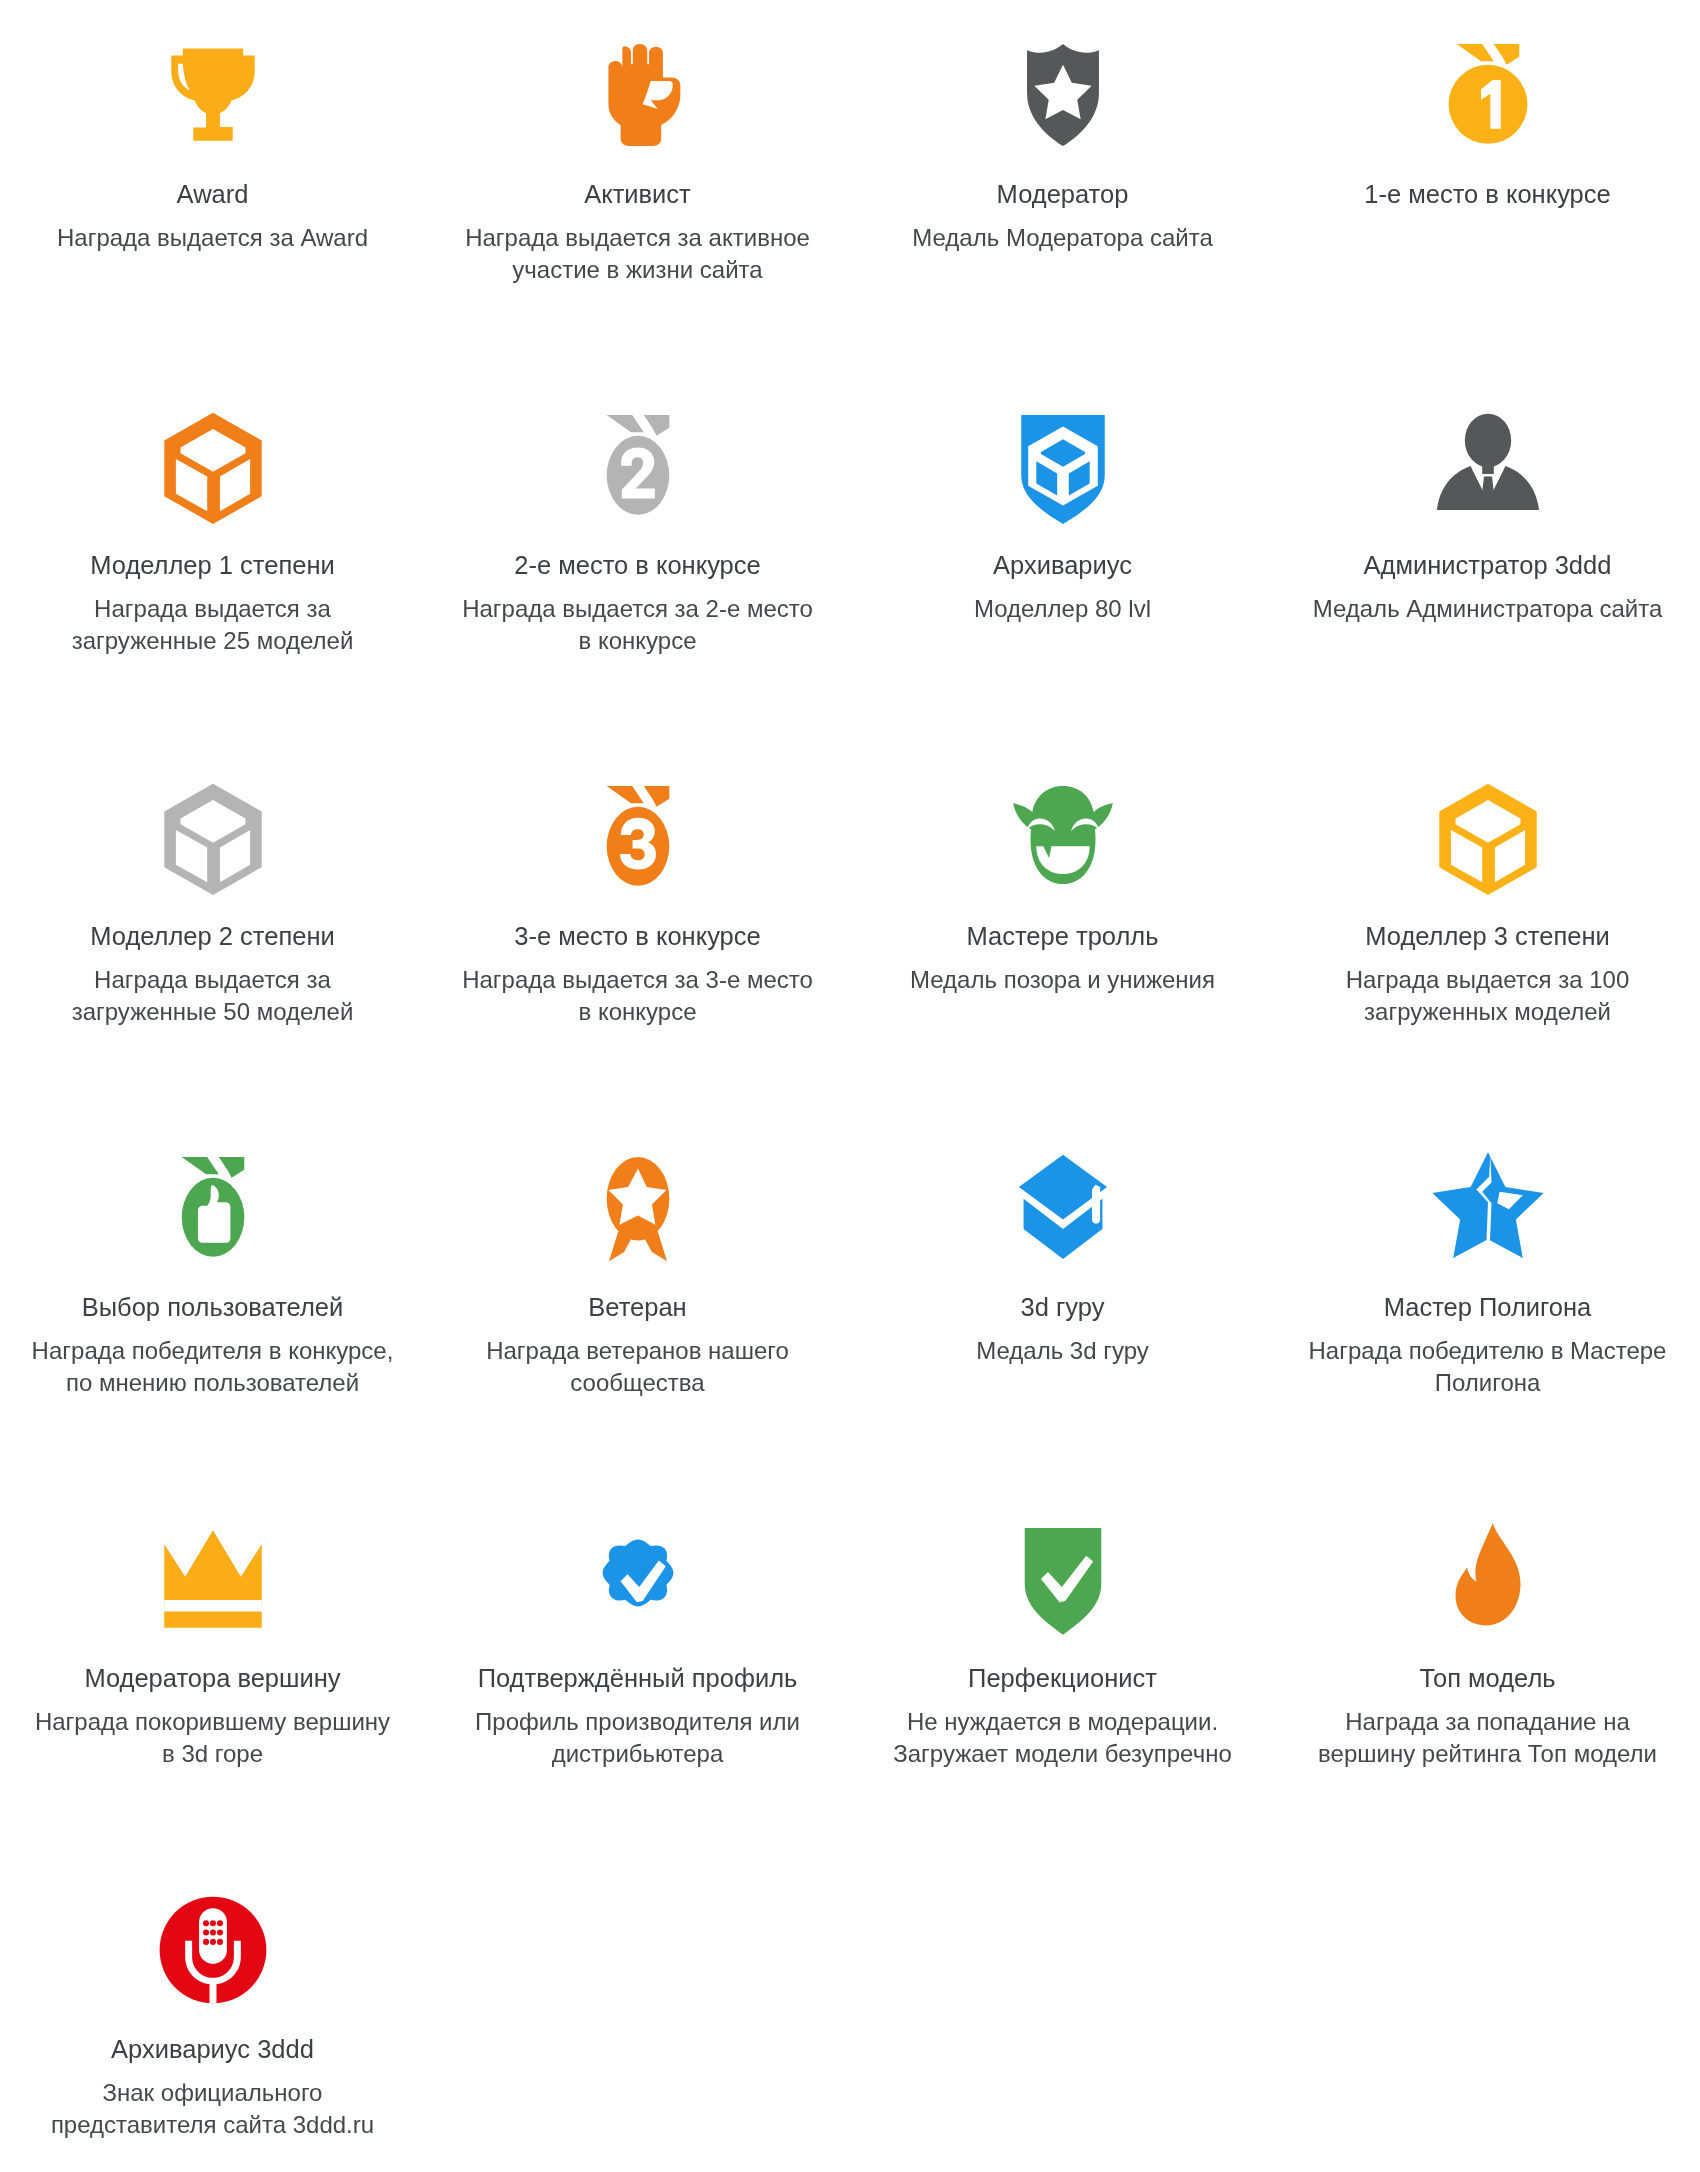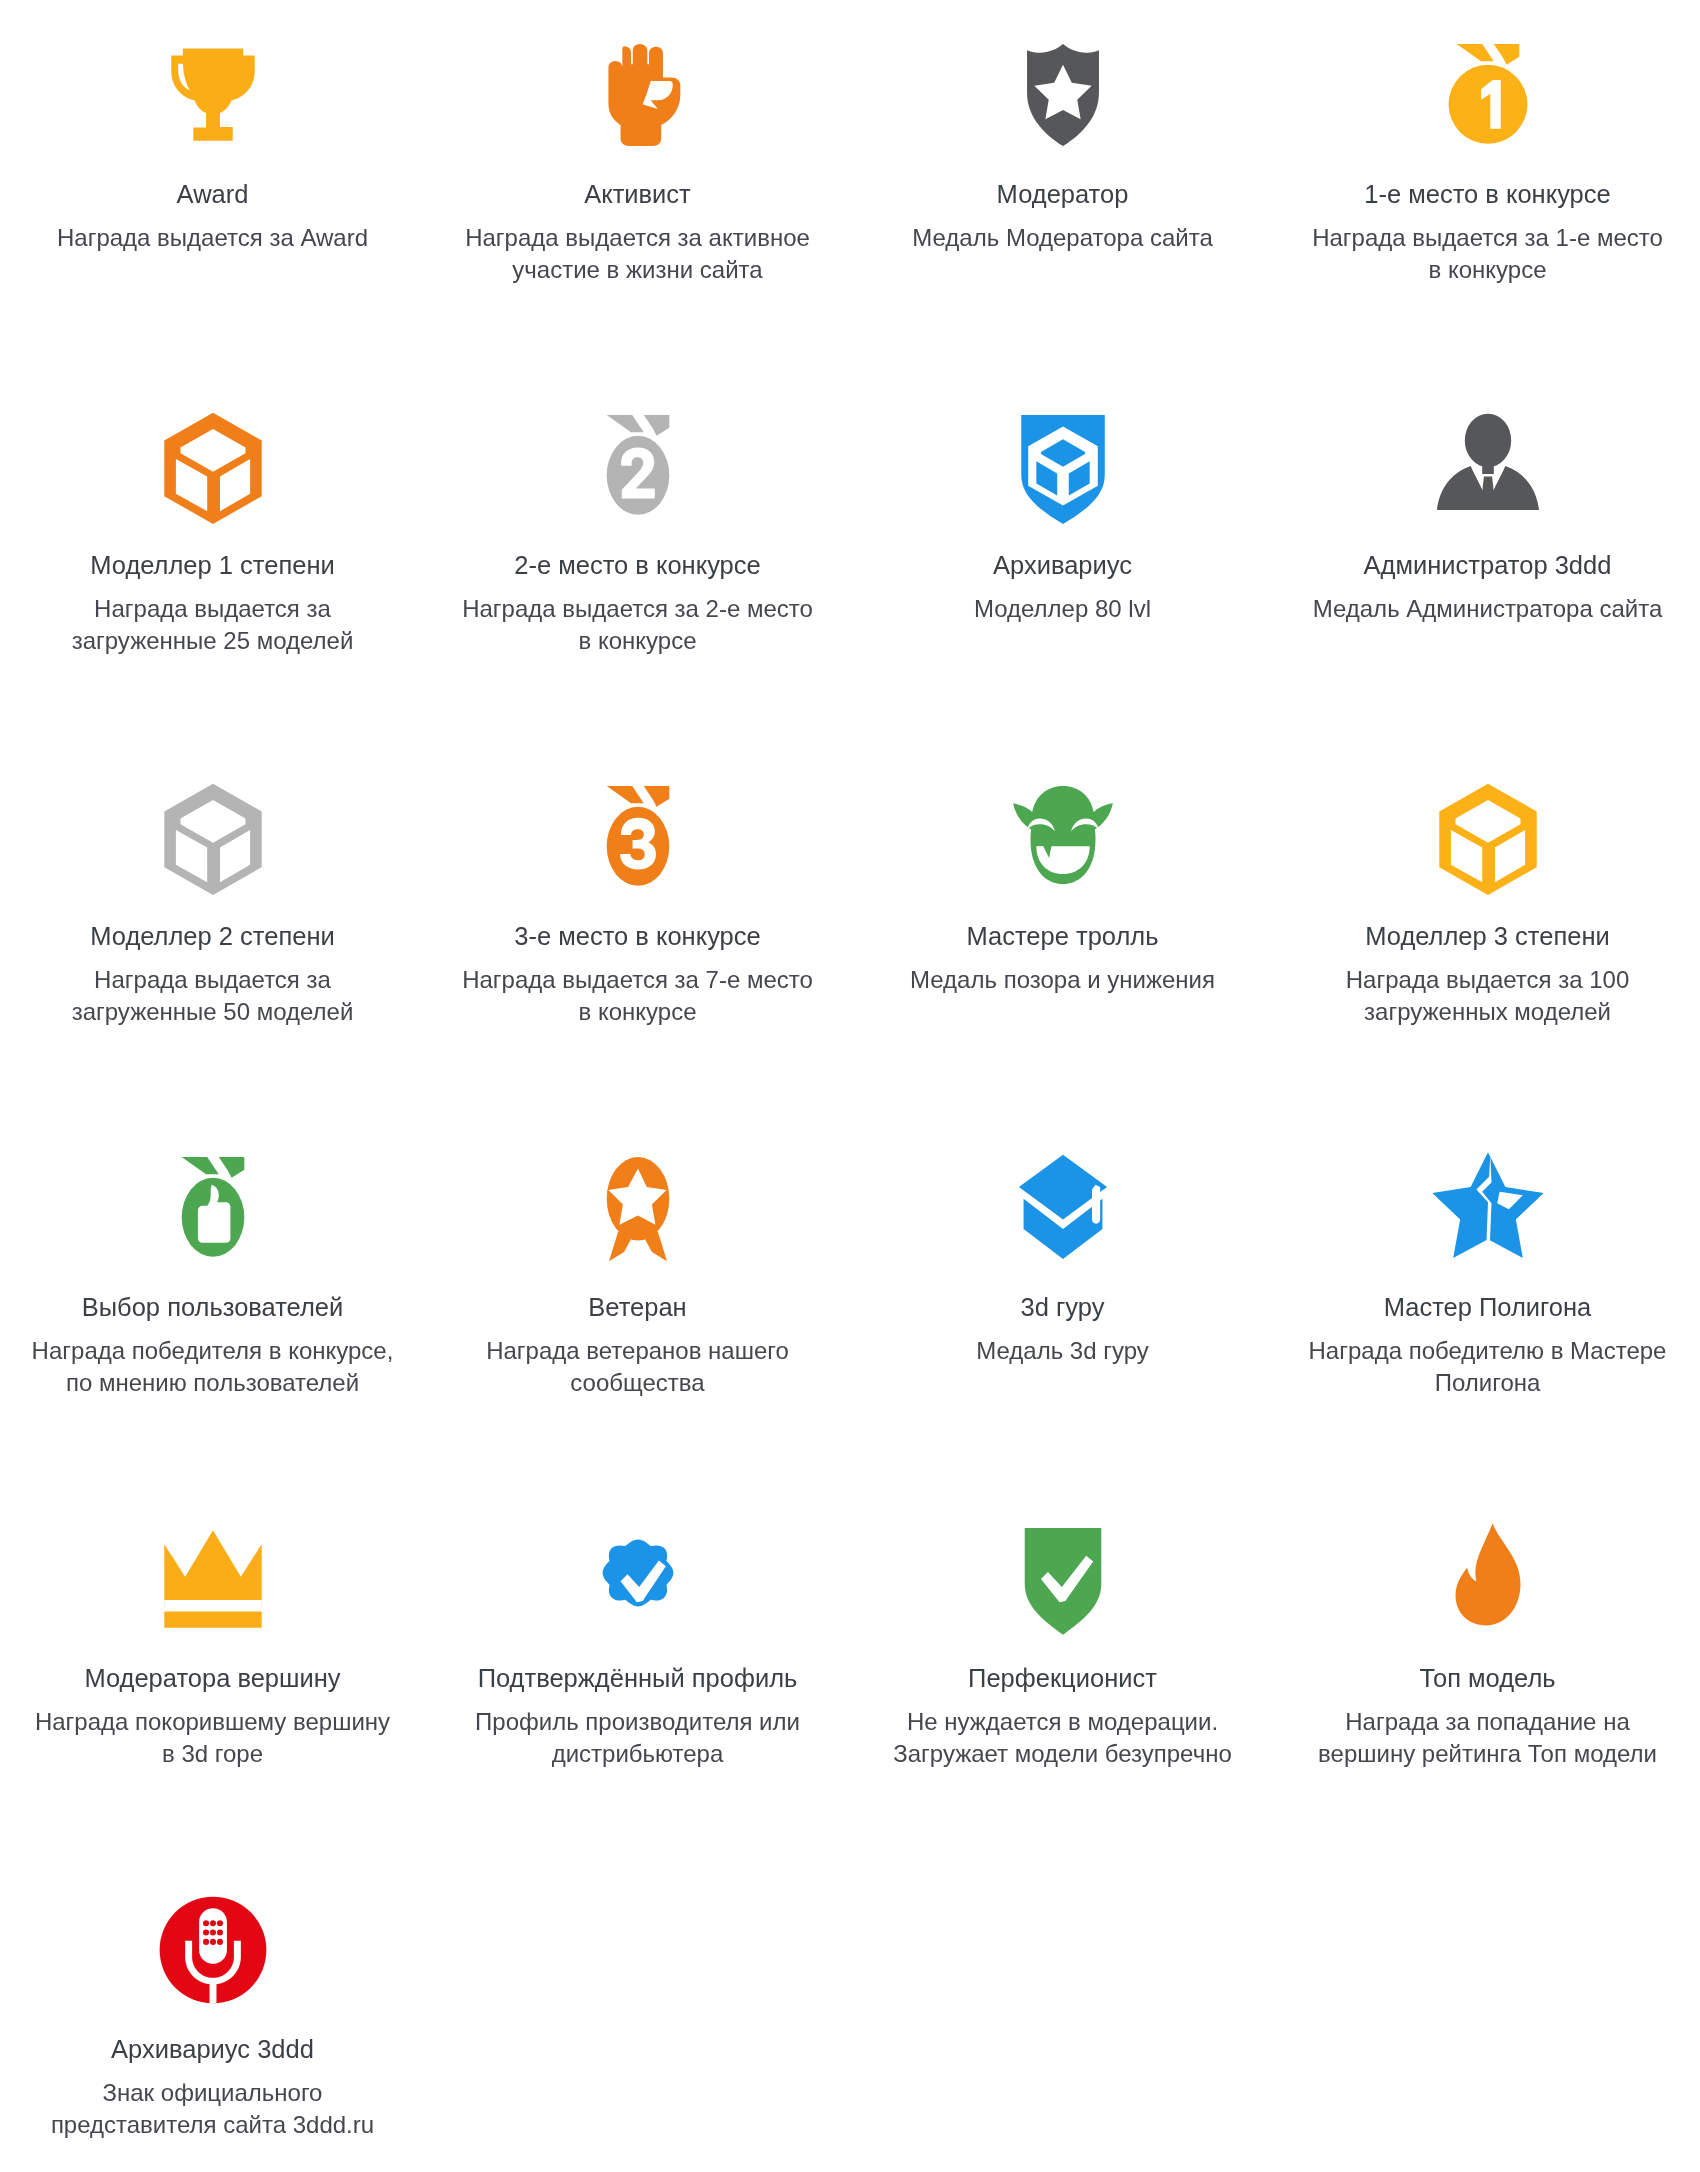--- a/index.html
+++ b/index.html
@@ -85,21 +85,20 @@
     </div>
     <div class="badge">
       <div class="icon-wrap">
         <svg width="116" height="116" viewBox="0 0 100 100" xmlns="http://www.w3.org/2000/svg">
           <path fill="#FCB116" d="M23 6h22l10 15-11 0zM77 6H55l8 12 3 6 11-7z"></path>
           <circle cx="50" cy="58" r="34" fill="#FCB116"></circle>
           <path fill="#ffffff" d="M54 37h7v42h-9V49l-8 5v-9l10-8z"></path>
         </svg>
       </div>
       <div class="title">1-е место в конкурсе</div>
-      <div class="desc">Награда выдается за 1-е место в конкурсе</div>
     </div>
     <div class="badge">
       <div class="icon-wrap">
         <svg width="116" height="116" viewBox="0 0 100 100" xmlns="http://www.w3.org/2000/svg">
           <path fill="#F07F1A" d="M50 4L92 28v48L50 100 8 76V28zM50 18L22 34v5l28 16 28-16v-5zM18 44v30l27 15V59zM82 44L56 59v30l26-15z"></path>
         </svg>
       </div>
       <div class="title">Моделлер 1 степени</div>
       <div class="desc">Награда выдается за загруженные 25 моделей</div>
     </div>
@@ -147,21 +146,21 @@
     </div>
     <div class="badge">
       <div class="icon-wrap">
         <svg width="116" height="116" viewBox="0 0 100 100" xmlns="http://www.w3.org/2000/svg">
           <path fill="#F07F1A" d="M23 6h22l10 15-11 0zM77 6H55l8 12 3 6 11-7z"></path>
           <ellipse cx="50" cy="58" rx="27" ry="34" fill="#F07F1A"></ellipse>
           <path fill="#ffffff" d="M50 33.5c9.2 0 14.5 5 14.5 11.8 0 4.2-2.3 7.5-5.8 9.3 4.2 1.7 6.8 5.3 6.8 10.2 0 7.8-6 13.2-15.5 13.2 -9.2 0-15.3-5-15.5-13.3h9c.2 3.5 2.7 5.3 6.3 5.3 3.7 0 6-1.8 6-5 0-3.3-2.3-5-6.5-5h-4v-7.5h3.8c3.8 0 5.9-1.7 5.9-4.7 0-2.8-2-4.5-5.3-4.5 -3.3 0-5.5 1.8-5.7 5h-8.8C35.5 38.8 41.2 33.5 50 33.5z"></path>
         </svg>
       </div>
       <div class="title">3-е место в конкурсе</div>
-      <div class="desc">Награда выдается за 7-е место в конкурсе</div>
+      <div class="desc">Награда выдается за 3-е место в конкурсе</div>
     </div>
     <div class="badge">
       <div class="icon-wrap">
         <svg width="116" height="116" viewBox="0 0 100 100" xmlns="http://www.w3.org/2000/svg">
           <path fill="#4CA750" d="M50 6c14 0 24 9 26.5 22.5C80 25 86 22 93 21c-2 10-8 18-15.5 22.5 .5 3 .5 6 .5 9 0 24-12 38-28 38S22 76.5 22 52.5c0-3 0-6 .5-9C15 39 9 31 7 21c7 1 13 4 16.5 7.5C26 15 36 6 50 6z"></path>
           <path fill="#ffffff" d="M30 34c6.5 0 11.5 4.5 13 11 -3.5-4-7.5-6-13-6 -4.5 0-8 1.5-11 4.5 1.5-5.5 5.5-9.5 11-9.5zM70 34c5.5 0 9.5 4 11 9.5 -3-3-6.5-4.5-11-4.5 -5.5 0-9.5 2-13 6 1.5-6.5 6.5-11 13-11z"></path>
           <path fill="#ffffff" d="M27 58h46c0 15-10 24-23 24S27 73 27 58zM33 58l5 10 2-10zM67 58l-5 10 -2-10z"></path>
         </svg>
       </div>
       <div class="title">Мастере тролль</div>

